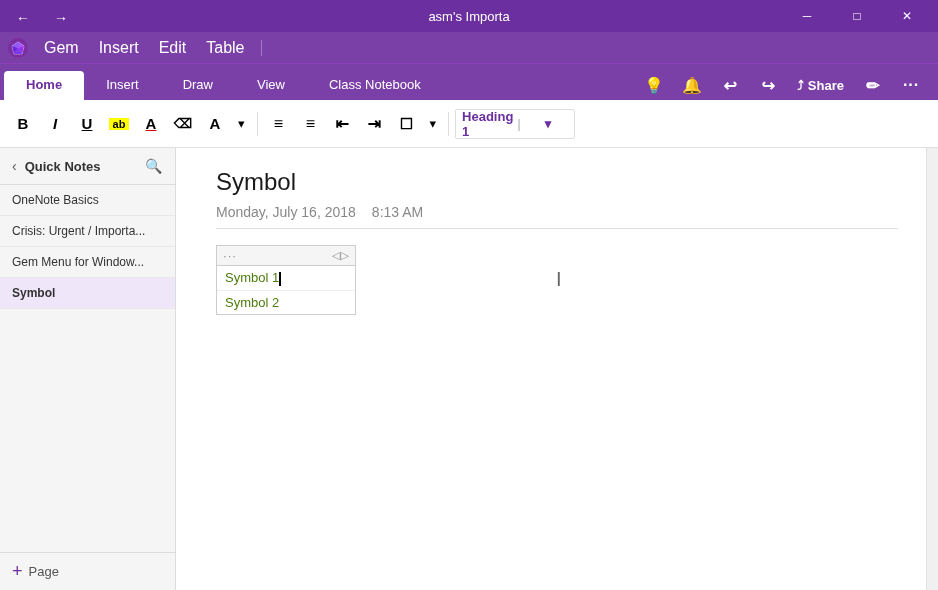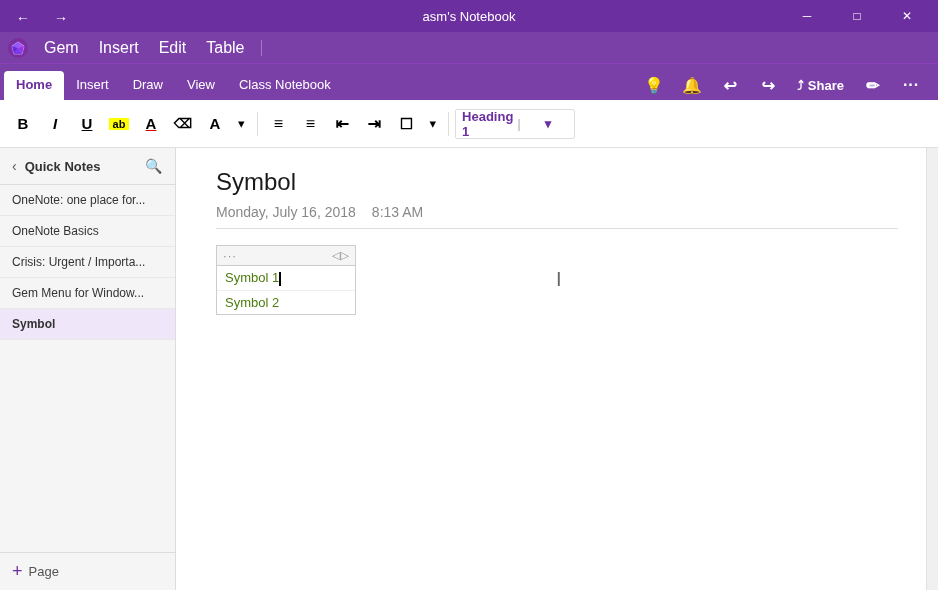--- a/index.html
+++ b/index.html
@@ -38,21 +38,21 @@
 
     
     .ribbon-tabs {
       height: 36px;
       background: #7b3fa8;
       display: flex;
       align-items: flex-end;
       padding: 0 4px;
     }
     .ribbon-tab {
-      padding: 6px 12px 8px;
+      padding: 6px 22px 8px;
       color: #fff;
       font-size: 13px;
       cursor: pointer;
       border-radius: 4px 4px 0 0;
       background: transparent;
       border: none;
     }
     .ribbon-tab.active {
       background: #fff;
       color: #6b2fa0;
@@ -216,21 +216,21 @@
     .title-bar-center { position: absolute; left: 50%; transform: translateX(-50%); }
   </style>
 </head>
 <body>
 
 <div class="title-bar">
   <div class="title-bar-left">
     <button class="nav-btn">←</button>
     <button class="nav-btn">→</button>
   </div>
-  <div class="title-bar-center" style="color:#fff;font-size:13px;">asm's Notebook</div>
+  <div class="title-bar-center" style="color:#fff;font-size:13px;">asm's Importa</div>
   <div class="title-bar-right">
     <button class="win-btn">─</button>
     <button class="win-btn">□</button>
     <button class="win-btn close">✕</button>
   </div>
 </div>
 
 <div class="gem-menu-bar" style="background:#7b3fa8;">
   <div class="gem-icon">
     <svg viewBox="0 0 14 14" fill="none">
@@ -300,21 +300,20 @@
 
   <div class="sidebar">
     <div class="sidebar-header">
       <button class="sidebar-back-btn">‹</button>
       <span class="sidebar-title">Quick Notes</span>
       <button class="sidebar-search-btn">
         <span>🔍</span>
       </button>
     </div>
     <div class="sidebar-items">
-      <div class="sidebar-item">OneNote: one place for...</div>
       <div class="sidebar-item">OneNote Basics</div>
       <div class="sidebar-item">Crisis: Urgent / Importa...</div>
       <div class="sidebar-item">Gem Menu for Window...</div>
       <div class="sidebar-item active">Symbol</div>
     </div>
     <div class="sidebar-footer">
       <span class="add-page-btn">+</span>
       <span class="add-page-label">Page</span>
     </div>
   </div>

